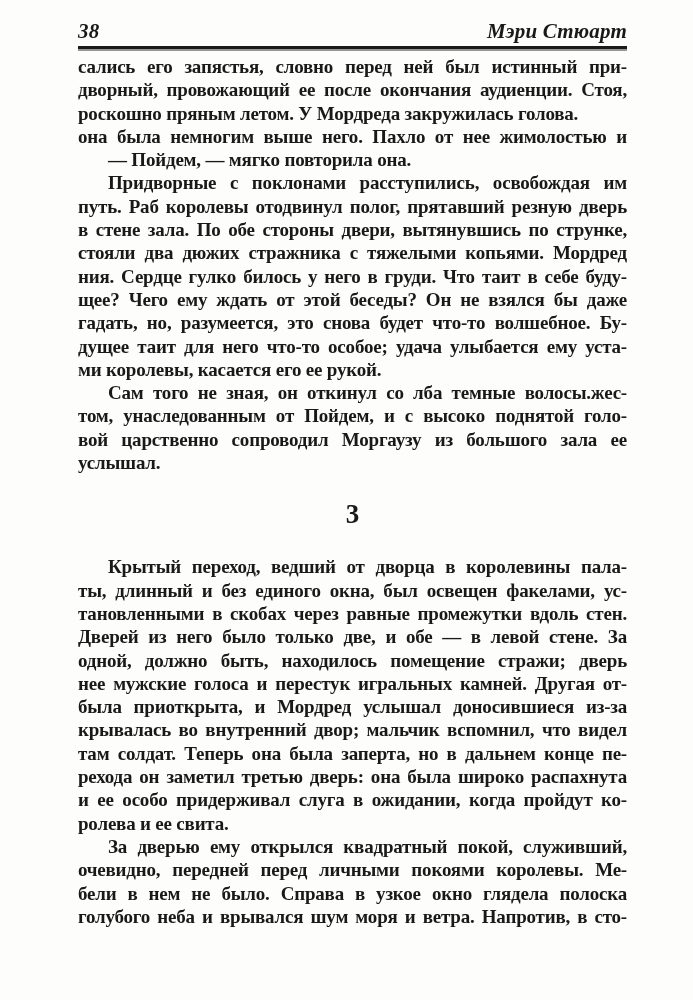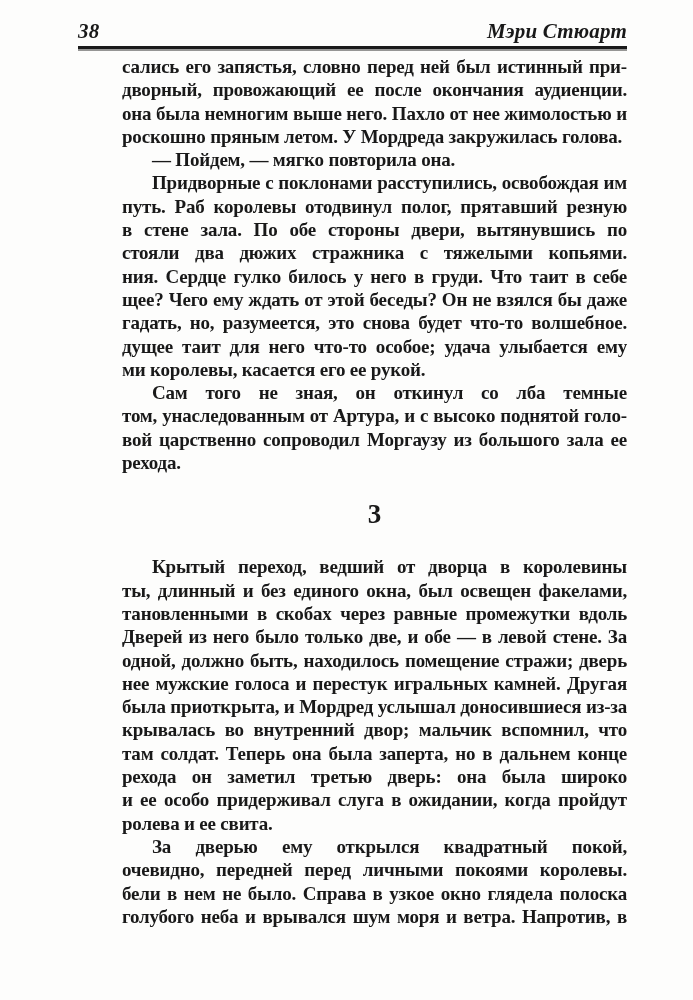--- a/index.html
+++ b/index.html
@@ -31,21 +31,20 @@
   .rule {
     height: 3px;
     background: #1a1a1a;
     margin-top: 2px;
     box-shadow: 0 2px 0 rgba(25,25,25,0.45);
   }
   .text {
     margin-top: 6px;
     font-size: 19px;
     letter-spacing: -0.2px;
-    margin-left: 44px;
   }
   .line {
     line-height: 23.3px;
     height: 23.3px;
     overflow: hidden;
     text-align: justify;
     white-space: normal;
   }
   .line.j { text-align-last: justify; }
   .line.ind { text-indent: 30px; }
@@ -62,36 +61,36 @@
 
 <div class="page">
   <div class="header">
     <span>38</span>
     <span>Мэри Стюарт</span>
   </div>
   <div class="rule"></div>
   <div class="text">
       <div class="line j">сались его запястья, словно перед ней был истинный при-</div>
       <div class="line j">дворный, провожающий ее после окончания аудиенции. Стоя,</div>
+      <div class="line">роскошно пряным летом. У Мордреда закружилась голова.</div>
       <div class="line j">она была немногим выше него. Пахло от нее жимолостью и</div>
-      <div class="line">роскошно пряным летом. У Мордреда закружилась голова.</div>
       <div class="line ind">— Пойдем, — мягко повторила она.</div>
       <div class="line j ind">Придворные с поклонами расступились, освобождая им</div>
       <div class="line j">путь. Раб королевы отодвинул полог, прятавший резную дверь</div>
       <div class="line j">в стене зала. По обе стороны двери, вытянувшись по струнке,</div>
       <div class="line j">стояли два дюжих стражника с тяжелыми копьями. Мордред</div>
       <div class="line j">ния. Сердце гулко билось у него в груди. Что таит в себе буду-</div>
       <div class="line j">щее? Чего ему ждать от этой беседы? Он не взялся бы даже</div>
       <div class="line j">гадать, но, разумеется, это снова будет что-то волшебное. Бу-</div>
       <div class="line j">дущее таит для него что-то особое; удача улыбается ему уста-</div>
       <div class="line">ми королевы, касается его ее рукой.</div>
       <div class="line j ind">Сам того не зная, он откинул со лба темные волосы.жес-</div>
-      <div class="line j">том, унаследованным от Артура, и с высоко поднятой голо-</div>
+      <div class="line j">том, унаследованным от Пойдем, и с высоко поднятой голо-</div>
       <div class="line j">вой царственно сопроводил Моргаузу из большого зала ее</div>
-      <div class="line">рехода.</div>
+      <div class="line">услышал.</div>
       <div class="chapter">3</div>
       <div class="line j ind">Крытый переход, ведший от дворца в королевины пала-</div>
       <div class="line j">ты, длинный и без единого окна, был освещен факелами, ус-</div>
       <div class="line j">тановленными в скобах через равные промежутки вдоль стен.</div>
       <div class="line j">Дверей из него было только две, и обе — в левой стене. За</div>
       <div class="line j">одной, должно быть, находилось помещение стражи; дверь</div>
       <div class="line j">нее мужские голоса и перестук игральных камней. Другая от-</div>
       <div class="line j">была приоткрыта, и Мордред услышал доносившиеся из-за</div>
       <div class="line j">крывалась во внутренний двор; мальчик вспомнил, что видел</div>
       <div class="line j">там солдат. Теперь она была заперта, но в дальнем конце пе-</div>

